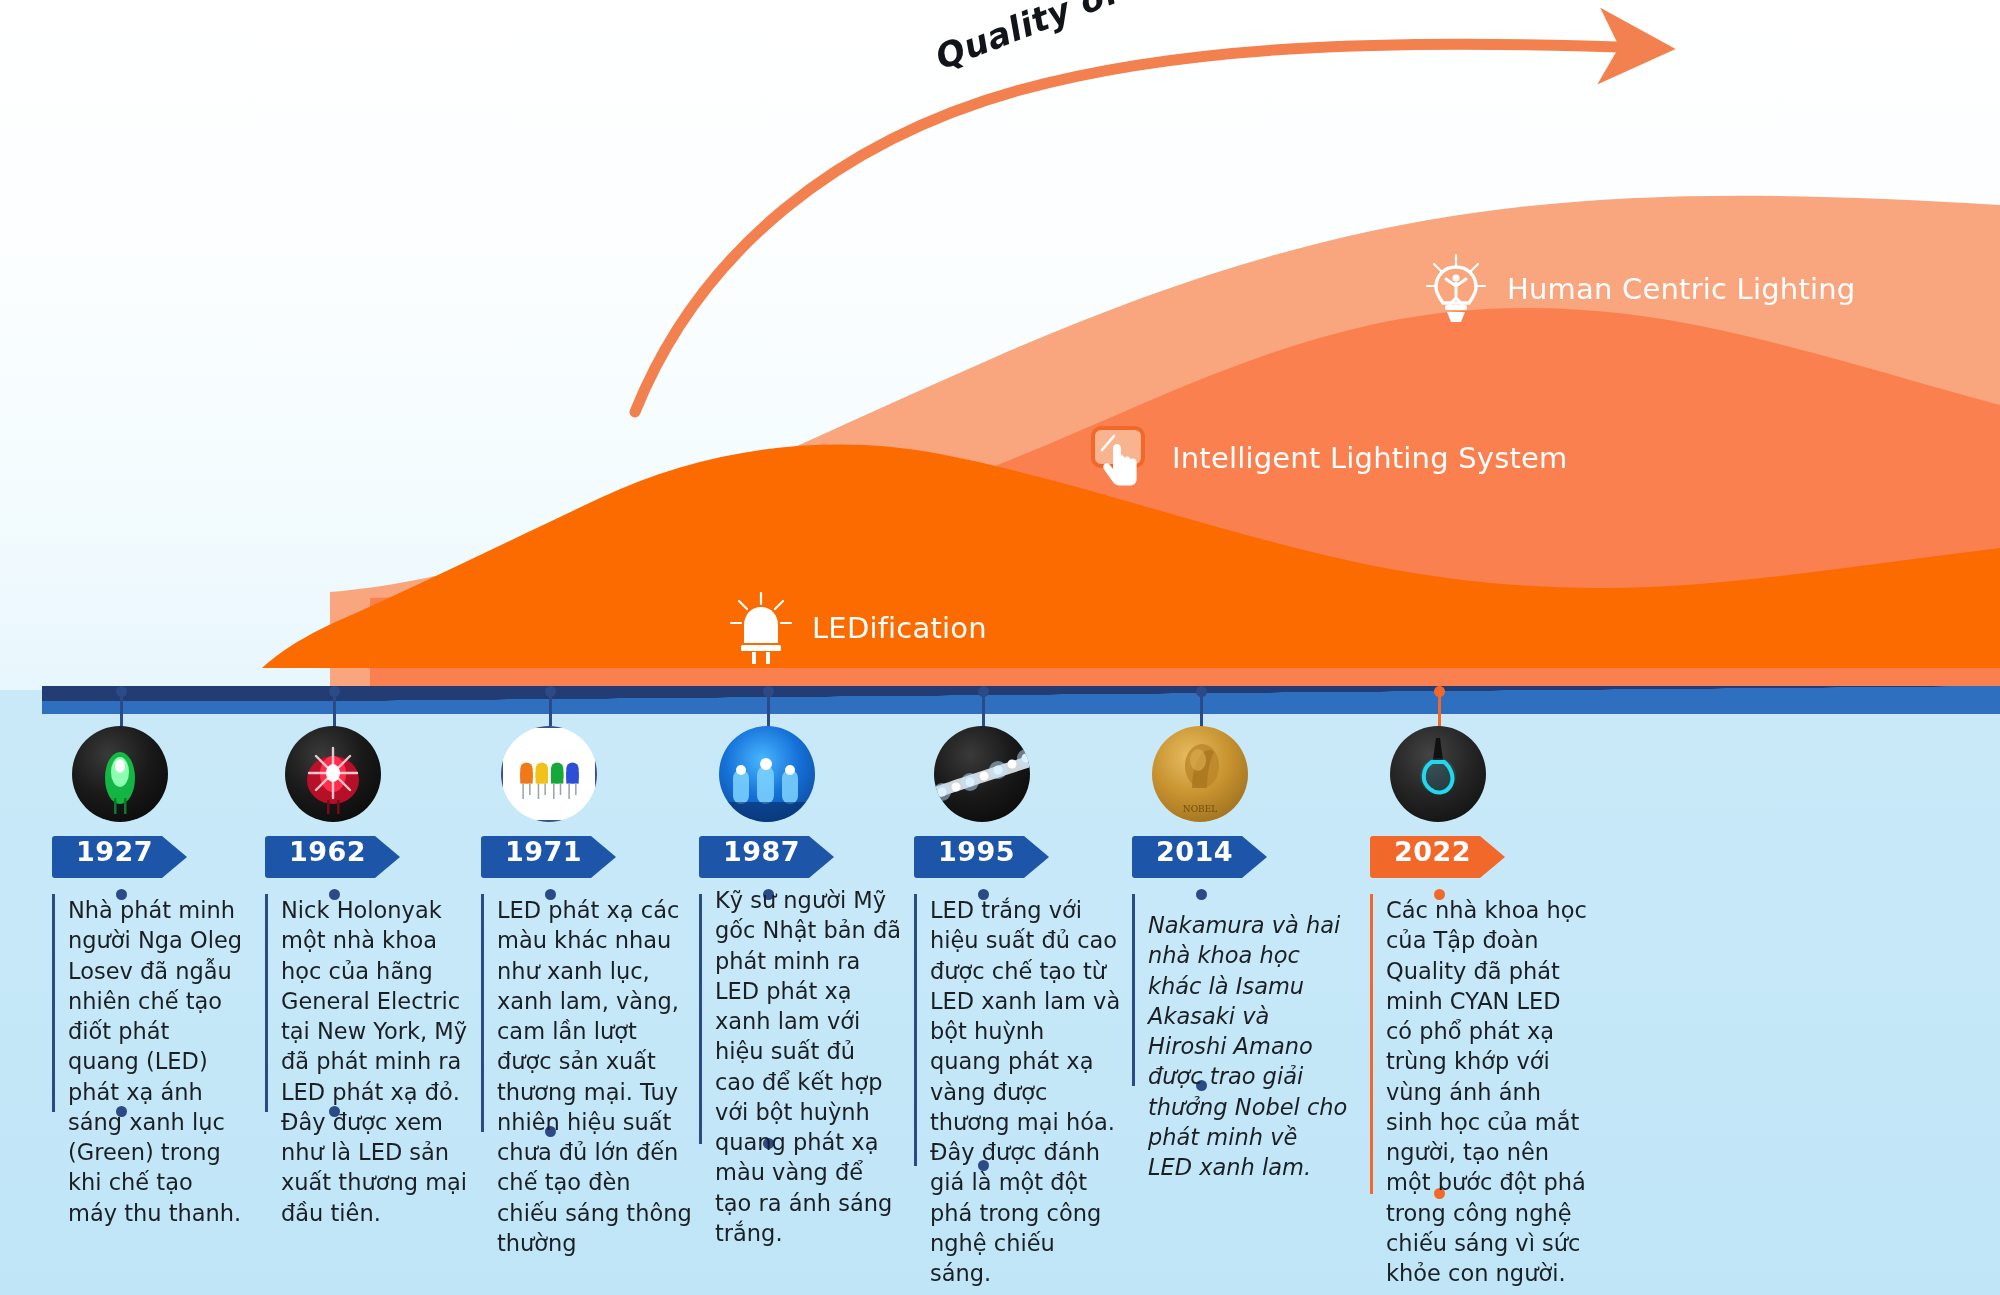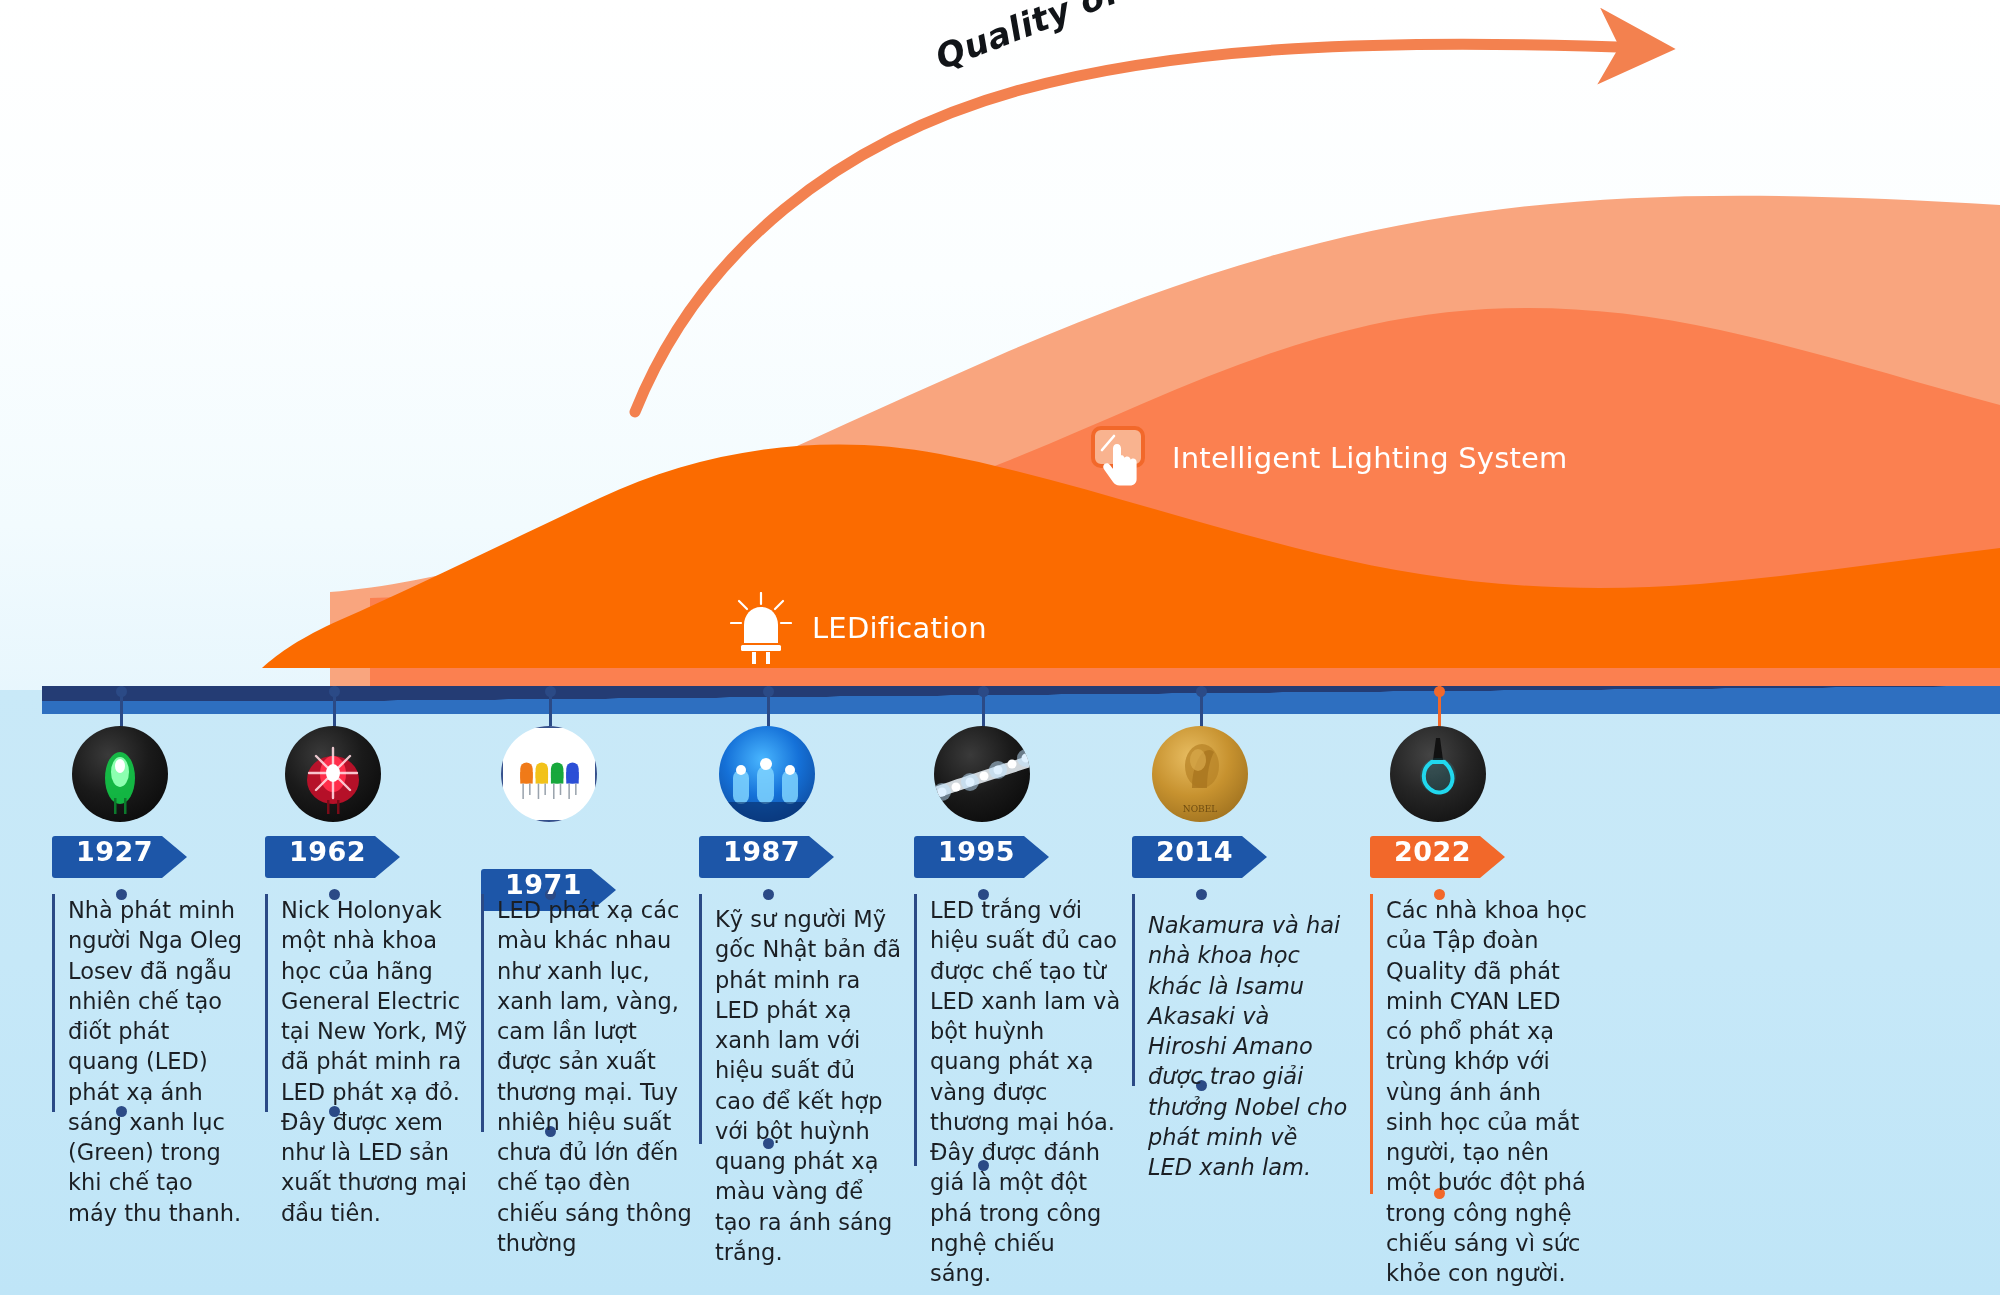--- a/index.html
+++ b/index.html
@@ -92,20 +92,37 @@
     <defs>
       <marker id="ah" viewBox="0 0 12 12" refX="8" refY="6" markerWidth="7" markerHeight="7" orient="auto">
         <path d="M0,0 L12,6 L0,12 L3.2,6 Z" fill="#f3814f"></path>
       </marker>
     </defs>
     <path d="M635,412 C700,250 840,140 1020,90 C1180,46 1380,38 1650,48" fill="none" stroke="#f3814f" stroke-width="11" stroke-linecap="round" marker-end="url(#ah)"></path>
   </svg>
 
   <div class="qol-label">Quality of life</div>
 
+  <div class="wlabel" id="lbl-hcl">
+    <svg class="wicon" viewBox="0 0 62 72">
+      <g stroke="#ffffff" stroke-width="2.2" stroke-linecap="round" fill="none">
+        <line x1="31" y1="2" x2="31" y2="12"></line>
+        <line x1="9" y1="11" x2="16" y2="18"></line>
+        <line x1="53" y1="11" x2="46" y2="18"></line>
+        <line x1="2" y1="33" x2="11" y2="33"></line>
+        <line x1="60" y1="33" x2="51" y2="33"></line>
+      </g>
+      <path d="M31,14 C19,14 11,23 11,34 C11,41 15,45 18,50 L44,50 C47,45 51,41 51,34 C51,23 43,14 31,14 Z" fill="none" stroke="#ffffff" stroke-width="3.4"></path>
+      <rect x="20" y="52" width="22" height="5" rx="2" fill="#ffffff"></rect>
+      <path d="M22,59 L40,59 L36,69 L26,69 Z" fill="#ffffff"></path>
+      <circle cx="31" cy="25" r="3.6" fill="#ffffff"></circle>
+      <path d="M31,30 L31,45 M31,33 L21,26 M31,33 L41,26 M31,45 L25,51 M31,45 L37,51" stroke="#ffffff" stroke-width="3" stroke-linecap="round" fill="none"></path>
+    </svg>
+    <span class="wtxt">Human Centric Lighting</span>
+  </div>
 
   <div class="wlabel" id="lbl-ils">
     <svg class="wicon" viewBox="0 0 62 72">
       <rect x="3" y="6" width="50" height="38" rx="8" fill="#f9b38f" stroke="#f2682a" stroke-width="4"></rect>
       <line x1="12" y1="28" x2="24" y2="14" stroke="#ffffff" stroke-width="2.6" stroke-linecap="round"></line>
       <path d="M27,22 C24.5,22 23,24 23,26.5 L23,47 L20,43 C18,40.5 14.6,41 13.5,43.6
                C12.8,45.3 13.4,46.5 14.5,48 L23,60 C24.6,62.3 26.6,63.5 29.6,63.5
                L40,63.5 C44,63.5 46.6,61 46.6,57 L46.6,40 C46.6,37.8 45.2,36.4 43.2,36.4
                C42.1,36.4 41.2,36.9 40.6,37.6 C40.4,35.7 39.1,34.4 37.2,34.4
                C36,34.4 35,35 34.4,35.8 C34,34.1 32.8,33 31,33 C30.2,33 29.6,33.2 31,33.2
@@ -219,21 +236,21 @@
           </g>
           <g>
             <rect x="66" y="36" width="13" height="22" rx="6.5" fill="#2c4fd6"></rect>
             <rect x="66" y="46" width="13" height="12" fill="#2c4fd6"></rect>
             <line x1="69" y1="58" x2="69" y2="74" stroke="#9aa3ad" stroke-width="1.6"></line>
             <line x1="76" y1="58" x2="76" y2="70" stroke="#9aa3ad" stroke-width="1.6"></line>
           </g>
         </svg>
       </div>
     </div>
-    <div class="badge" style="left:-68px;top:150px;margin-top:33px;">
+    <div class="badge" style="left:-68px;top:150px;">
       <div class="bg-rect" style="width:110px;background:#1d56a8;"></div>
       <div class="bg-tip" style="left:110px;border-left:25px solid #1d56a8;"></div>
       <span class="yr">1971</span>
     </div>
     <div class="vline" style="left:-68px;top:208px;height:238px;background:#2b4a86;"></div>
     <div class="vdot" style="top:203px;background:#2b4a86;"></div>
     <div class="vdot" style="top:440px;background:#2b4a86;"></div>
     <div class="desc" style="left:-52px;top:209px;width:198px;">LED phát xạ các màu khác nhau như xanh lục, xanh lam, vàng, cam lần lượt được sản xuất thương mại. Tuy nhiên hiệu suất chưa đủ lớn đến chế tạo đèn chiếu sáng thông thường</div>
   </div>
 
@@ -256,21 +273,21 @@
       </div>
     </div>
     <div class="badge" style="left:-68px;top:150px;">
       <div class="bg-rect" style="width:110px;background:#1d56a8;"></div>
       <div class="bg-tip" style="left:110px;border-left:25px solid #1d56a8;"></div>
       <span class="yr">1987</span>
     </div>
     <div class="vline" style="left:-68px;top:208px;height:250px;background:#2b4a86;"></div>
     <div class="vdot" style="top:203px;background:#2b4a86;"></div>
     <div class="vdot" style="top:452px;background:#2b4a86;"></div>
-    <div class="desc" style="left:-52px;top:218px;width:186px;">Kỹ sư người Mỹ gốc Nhật bản đã phát minh ra LED phát xạ xanh lam với hiệu suất đủ cao để kết hợp với bột huỳnh quang phát xạ màu vàng để tạo ra ánh sáng trắng.</div>
+    <div class="desc" style="left:-52px;top:199px;width:186px;">Kỹ sư người Mỹ gốc Nhật bản đã phát minh ra LED phát xạ xanh lam với hiệu suất đủ cao để kết hợp với bột huỳnh quang phát xạ màu vàng để tạo ra ánh sáng trắng.</div>
   </div>
 
   <div class="item" style="left:982px;">
     <div class="stem" style="height:42px;"></div>
     <div class="stem-dot"></div>
     <div class="thumb" style="left:-48px;top:40px;width:96px;height:96px;">
       <div class="disc-dark">
         <svg viewBox="0 0 96 96" width="96" height="96">
           <path d="M-2,62 C20,54 50,44 100,28 L100,40 C50,56 20,66 -2,74 Z" fill="#cfd6db"></path>
           <g fill="#ffffff">

